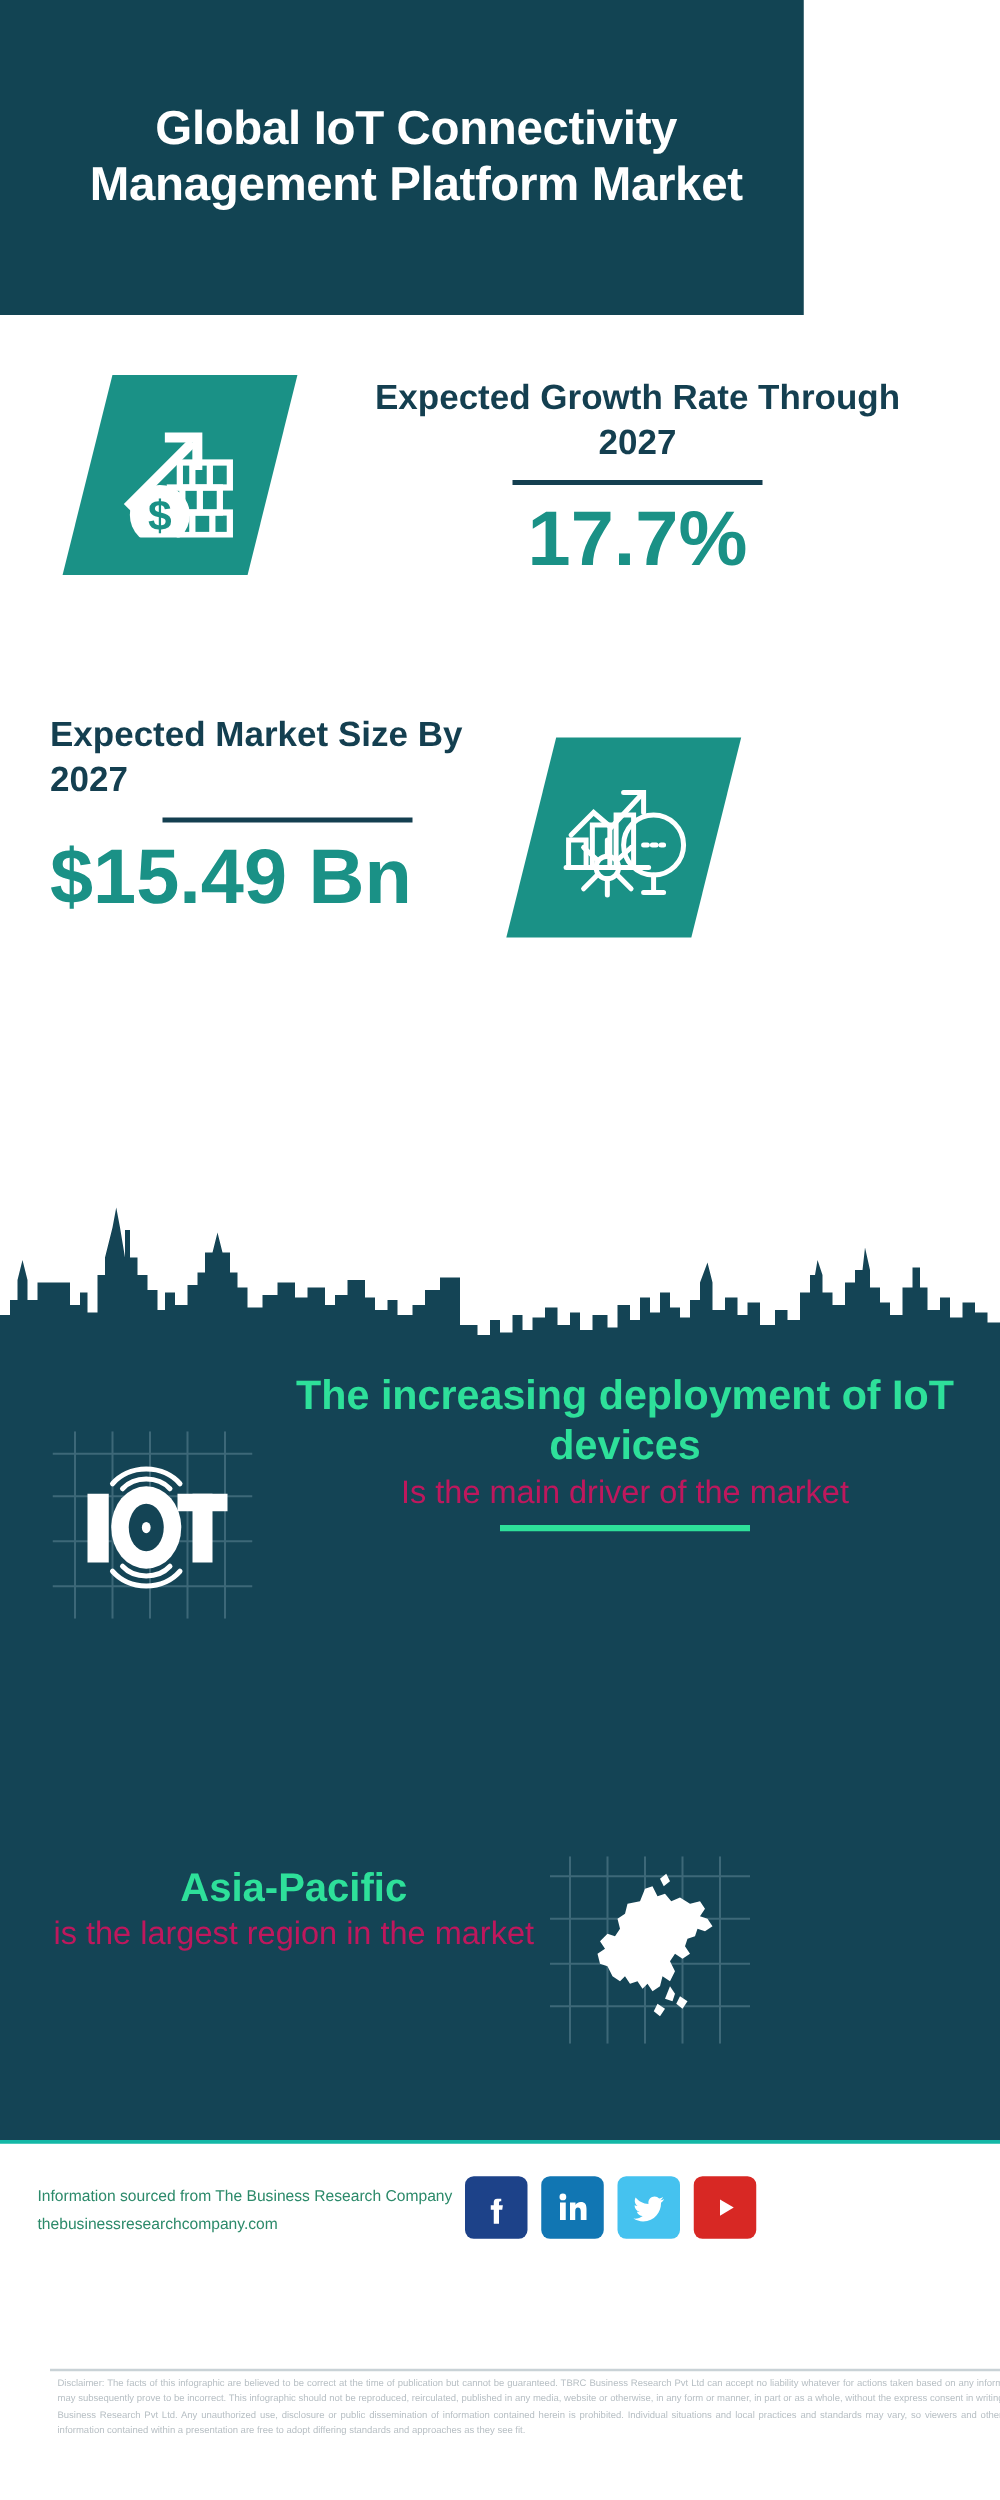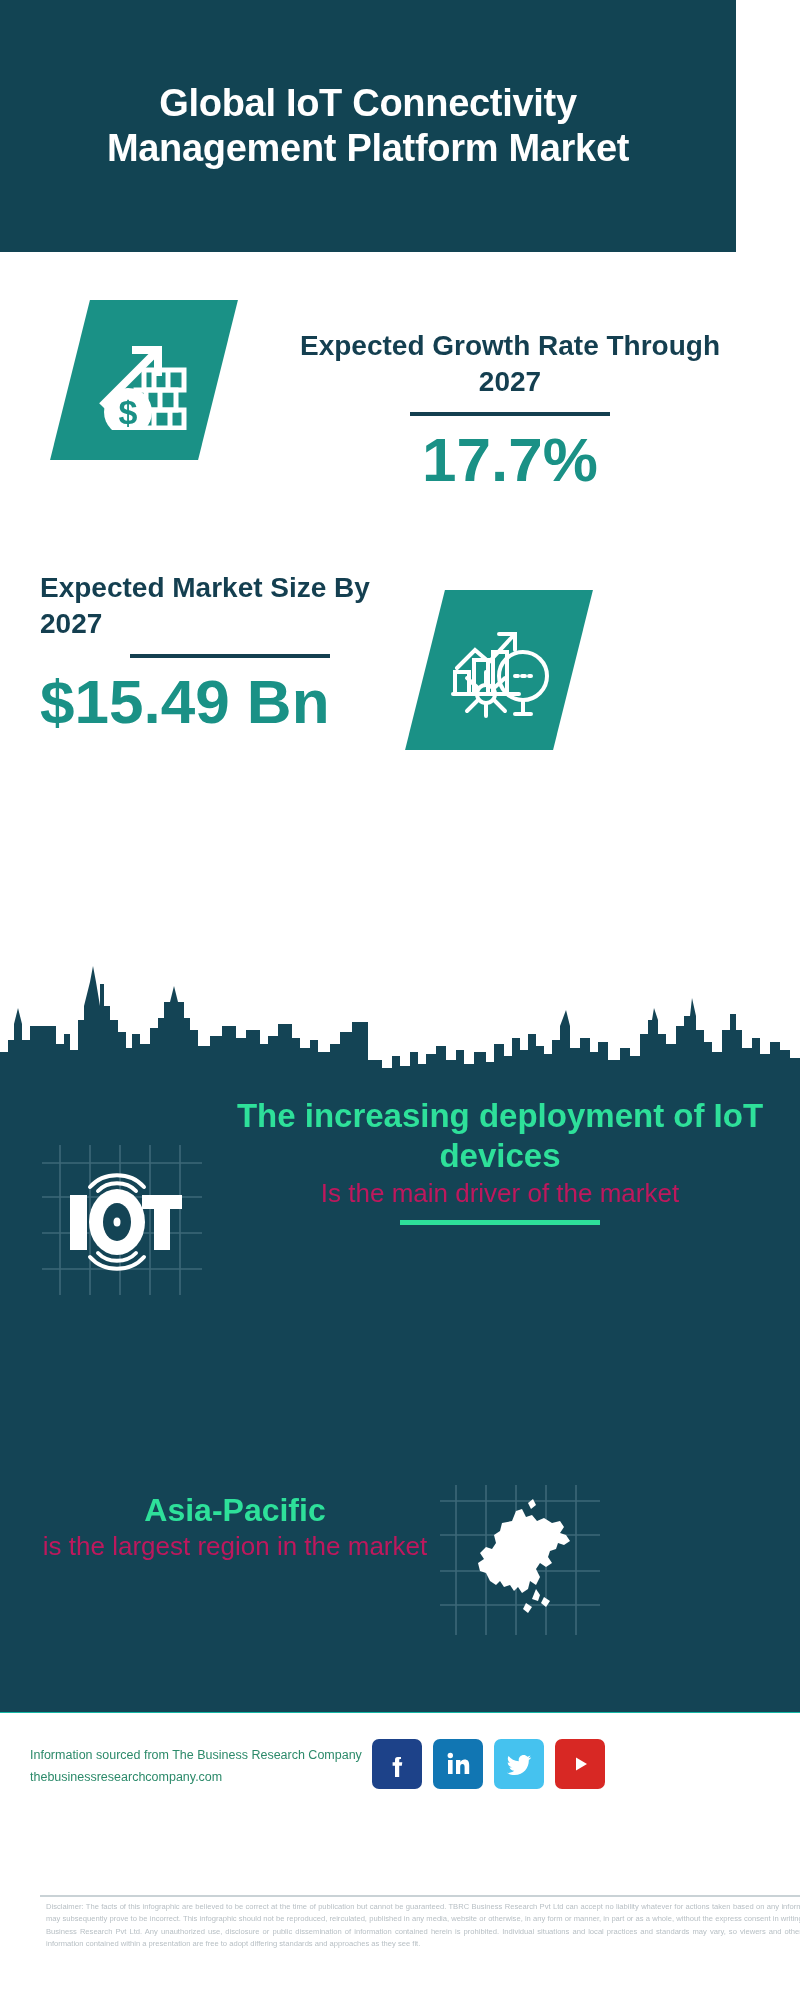--- a/index.html
+++ b/index.html
@@ -7,23 +7,23 @@
   body {
     font-family:"Liberation Sans", sans-serif;
     background:#ffffff;
     position:relative;
     overflow:hidden;
   }
   .page { width:800px; height:2000px; position:relative; background:#fff; }
 
   
   .header {
-    position:absolute; left:0; top:0; width:736px; height:252px;
+    position:absolute; left:0; top:0; width:643px; height:252px;
     background:#124453;
-    display:flex; align-items:center; justify-content:center;
+    display:flex; align-items:center; justify-content:flex-end;
   }
   .header h1 {
     color:#ffffff; font-size:38px; font-weight:bold; line-height:1.18;
     text-align:center; letter-spacing:-0.3px; width:620px;
   }
 
   
   .white-zone {
     position:absolute; left:0; top:252px; width:800px; height:738px;
     background:#ffffff;
@@ -33,21 +33,21 @@
   .para {
     position:absolute;
     background:#1a9186;
     transform:skewX(-14deg);
     display:flex; align-items:center; justify-content:center;
   }
   .para > .glyph { transform:skewX(14deg); display:block; }
 
   
   .blk1-icon { left:70px; top:300px; width:148px; height:160px; }
-  .blk1-text { position:absolute; left:270px; top:300px; width:480px; text-align:center;margin-top:28px; }
+  .blk1-text { position:absolute; left:270px; top:300px; width:480px; text-align:center; }
   .stat-label {
     color:#143f50; font-size:28px; font-weight:bold; line-height:1.28;
   }
   .divider-dark {
     width:200px; height:4px; background:#143f50; margin:12px auto 10px auto;
   }
   .divider-dark.w260 { width:200px; }
   .stat-value {
     color:#1a9186; font-size:62px; font-weight:bold; line-height:1.1;
   }
@@ -83,21 +83,21 @@
   }
 
   
   .blk4-text { position:absolute; left:40px; top:1490px; width:390px; text-align:center; }
   .hl-green2 { color:#2ee09a; font-size:32px; font-weight:bold; line-height:1.26; }
   .blk4-icon { position:absolute; left:440px; top:1485px; width:160px; height:150px; }
 
   
   .footer {
     position:absolute; left:0; top:1712px; width:800px; height:180px;
-    background:#ffffff; border-top:1px solid #14b8a6;
+    background:#ffffff; border-top:3px solid #14b8a6;
   }
   .src-text {
     position:absolute; left:30px; top:32px; width:360px;
     color:#2c8a6a; font-size:12.5px; line-height:1.75;
   }
   .socials { position:absolute; left:372px; top:26px; display:flex; gap:11px; }
   .sicon {
     width:50px; height:50px; border-radius:7px;
     display:flex; align-items:center; justify-content:center;
     color:#fff; font-weight:bold;

